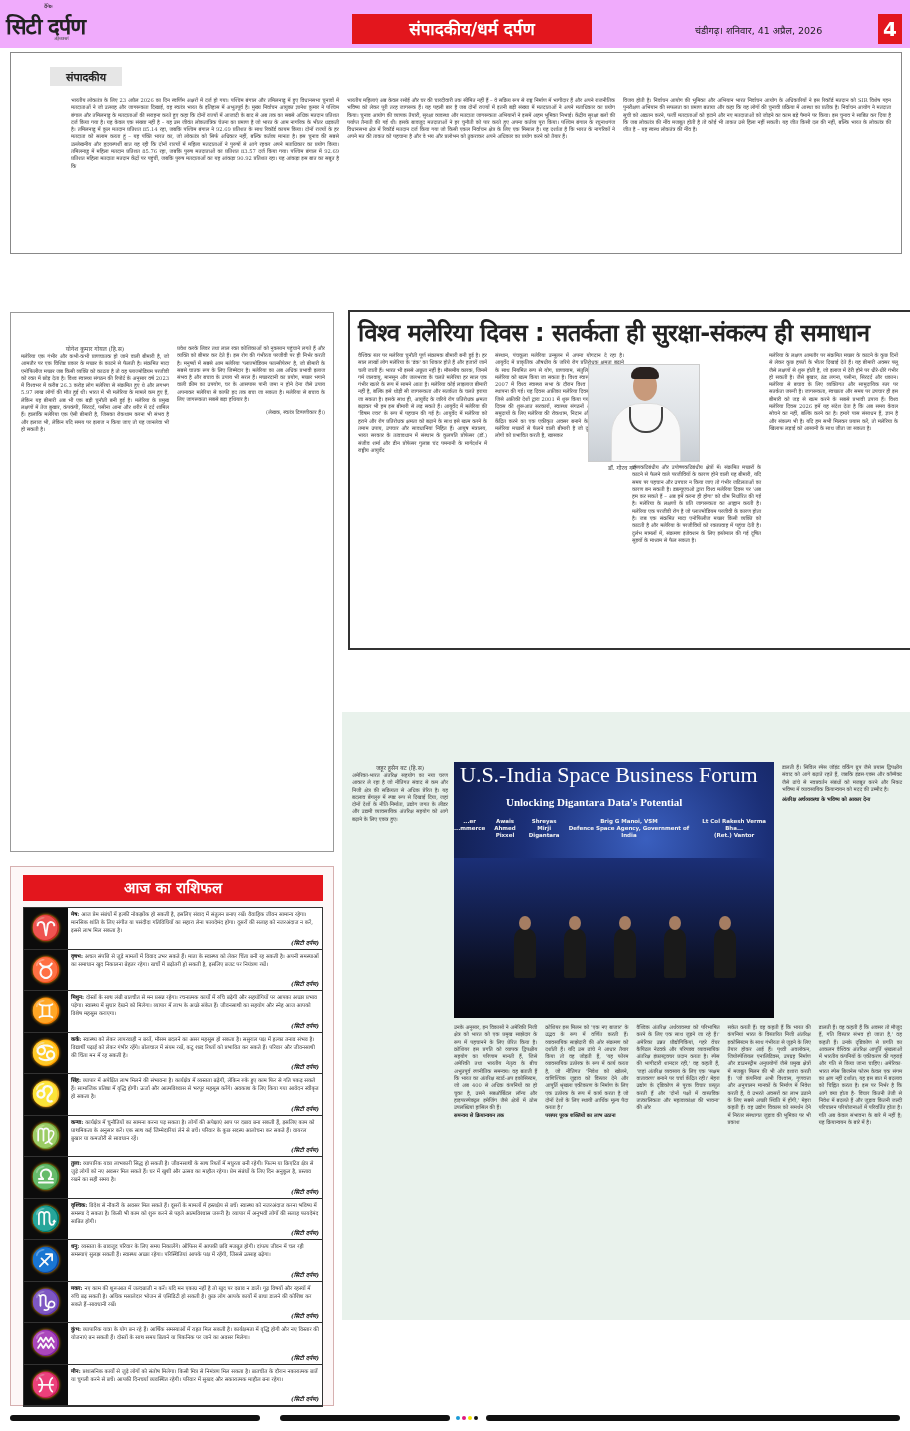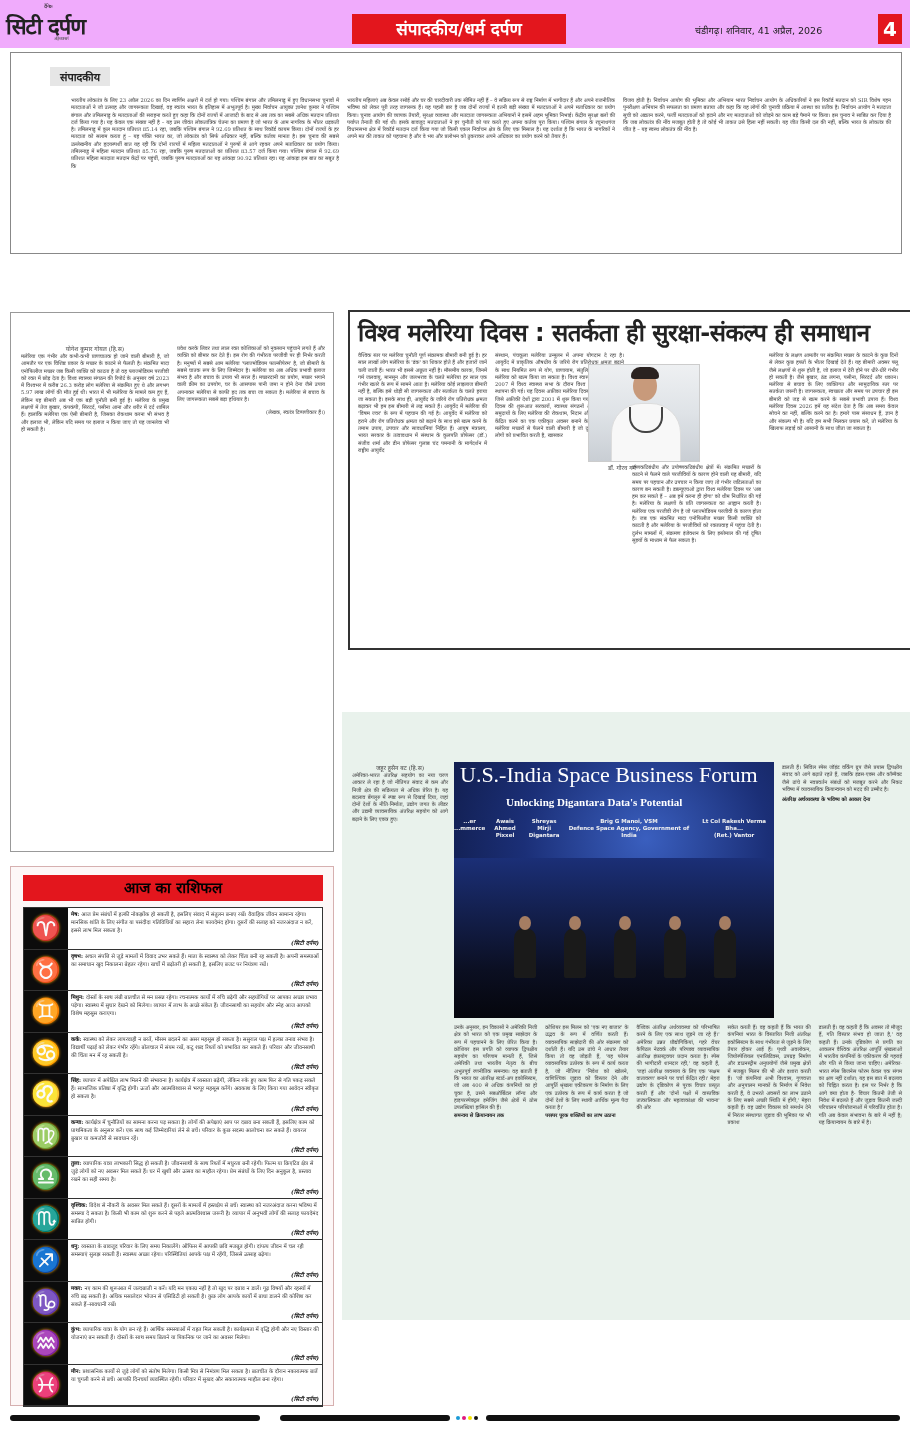--- a/index.html
+++ b/index.html
@@ -1,29 +1,29 @@
 <!DOCTYPE html>
 <html><head>
 <meta charset="utf-8">
 <style>
 *{box-sizing:border-box;margin:0;padding:0}
 body{width:910px;height:1431px;background:#fff;font-family:"DejaVu Serif",serif;color:#222;position:relative;overflow:hidden}
 .header{position:absolute;left:0;top:0;width:910px;height:48px;background:#f0abfc}
 .logo{position:absolute;left:6px;top:10px;font-family:"DejaVu Sans",sans-serif;font-weight:bold;font-size:22px;color:#222;letter-spacing:-1px}
 .logo small{position:absolute;left:38px;top:-7px;font-size:5px;font-weight:normal}
 .logo .tag{position:absolute;left:48px;top:26px;font-size:4px;font-weight:normal;color:#555}
-.section-banner{position:absolute;left:352px;top:14px;width:214px;height:30px;background:#e3161d;color:#fff;font-family:"DejaVu Sans",sans-serif;font-weight:bold;font-size:17px;text-align:center;line-height:30px}
+.section-banner{position:absolute;left:352px;top:14px;width:240px;height:30px;background:#e3161d;color:#fff;font-family:"DejaVu Sans",sans-serif;font-weight:bold;font-size:17px;text-align:center;line-height:30px}
 .dateline{position:absolute;left:695px;top:24px;font-family:"DejaVu Sans",sans-serif;font-size:9.5px;color:#222}
 .pageno{position:absolute;left:878px;top:14px;width:24px;height:30px;background:#e3161d;color:#fff;font-family:"DejaVu Sans",sans-serif;font-weight:bold;font-size:20px;text-align:center;line-height:30px}
 .box{position:absolute;border:1px solid #777}
 .txt{font-size:5.2px;line-height:7.3px;color:#444;text-align:justify}
 .cols{display:flex;gap:8px}
 .cols>div{flex:1}
 .editorial{left:10px;top:52px;width:892px;height:202px;border:1.5px solid #888}
-.ed-label{position:absolute;left:39px;top:14px;padding:2px 10px;background:#e6e6e6;font-family:"DejaVu Sans",sans-serif;font-weight:bold;font-size:11px;color:#222}
+.ed-label{position:absolute;left:39px;top:14px;padding:2px 16px;background:#e6e6e6;font-family:"DejaVu Sans",sans-serif;font-weight:bold;font-size:11px;color:#222}
 .ed-title{position:absolute;left:210px;top:8px;font-family:"DejaVu Sans",sans-serif;font-weight:bold;font-size:20px;color:#222;white-space:nowrap}
 .ed-body{position:absolute;left:60px;top:44px;width:820px}
 .mal1{left:10px;top:312px;width:324px;height:540px;border:1px solid #999}
 .mal1-title{position:absolute;left:10px;top:7px;font-family:"DejaVu Sans",sans-serif;font-weight:bold;font-size:15px;color:#222;white-space:nowrap}
 .mal1-body{position:absolute;left:10px;top:32px;width:304px}
 .byline{text-align:center;font-size:6px;color:#444}
 .mal2{left:348px;top:310px;width:624px;height:340px;border:2px solid #333}
 .mal2-title{position:absolute;left:8px;top:3px;font-family:"DejaVu Sans",sans-serif;font-weight:bold;font-size:24px;color:#222;white-space:nowrap;letter-spacing:-0.5px}
 .mal2-body{position:absolute;left:8px;top:40px;width:540px}
 .doc-photo{position:absolute;left:238px;top:52px;width:112px;height:98px;background:linear-gradient(180deg,#eef0f2 0%,#dfe3e7 50%,#c9ced4 100%);border:1px solid #ccc;overflow:hidden}
@@ -39,21 +39,21 @@
 .forum-img{position:absolute;left:112px;top:50px;width:320px;height:256px;background:radial-gradient(ellipse at 60% 30%,#3a5fbf 0%,#1b2f77 45%,#0b1334 100%);overflow:hidden}
 .forum-img .t1{position:absolute;left:6px;top:0;font-family:"Liberation Serif",serif;font-weight:normal;font-size:22px;color:#fff;white-space:nowrap}
 .forum-img .t2{position:absolute;left:52px;top:34px;font-family:"Liberation Serif",serif;font-weight:bold;font-size:11px;color:#fff;white-space:nowrap}
 .forum-img .names{position:absolute;left:0;top:56px;width:320px;display:flex;justify-content:space-around}
 .forum-img .names div{font-family:"DejaVu Sans",sans-serif;font-size:5.5px;color:#f1f1f1;text-align:center;font-weight:bold;line-height:7px}
 .forum-img .stage{position:absolute;left:0;top:96px;width:320px;height:160px;background:linear-gradient(180deg,#1b2f77 0%,#0b0f22 70%,#05060c 100%)}
 .person{position:absolute;bottom:40px;width:22px;height:50px;background:#1a1a1a;border-radius:10px 10px 2px 2px}
 .person::before{content:"";position:absolute;left:5px;top:-12px;width:12px;height:14px;border-radius:50%;background:#a57d62}
 .space-cols{position:absolute;left:112px;top:312px;width:448px}
 .rashi{left:10px;top:866px;width:324px;height:540px;border:1px solid #d6b0b0;background:#fdf7f7}
-.rashi-head{position:absolute;left:12px;top:8px;width:300px;height:26px;background:#e3161d;color:#000000;font-family:"DejaVu Sans",sans-serif;font-weight:bold;font-size:15px;text-align:center;line-height:26px}
+.rashi-head{position:absolute;left:12px;top:8px;width:300px;height:26px;background:#e3161d;color:#ffffff;font-family:"DejaVu Sans",sans-serif;font-weight:bold;font-size:15px;text-align:center;line-height:26px}
 .rashi-list{position:absolute;left:12px;top:40px;width:300px;border:1px solid #333;background:#111}
 .rashi-row{display:flex;height:41.5px;border-bottom:1px solid #333}
 .rashi-icon{width:44px;height:100%;background:#0c0c0c;display:flex;align-items:center;justify-content:center;font-size:24px;color:#e8461c;text-shadow:0 0 3px #f6a400}
 .rashi-text{flex:1;background:#fff;padding:2px 3px;font-size:5.4px;line-height:8px;color:#333;position:relative}
 .rashi-text b{color:#111}
 .rashi-src{position:absolute;right:3px;bottom:2px;font-style:italic;font-weight:bold;font-size:5.8px;color:#222}
 .regmarks{position:absolute;left:0;top:1414px;width:910px;height:8px}
 .regmarks .bar{position:absolute;top:1px;height:6px;background:#111;border-radius:3px}
 .regmarks .dot{position:absolute;top:2px;width:4px;height:4px;border-radius:50%}
 </style>

